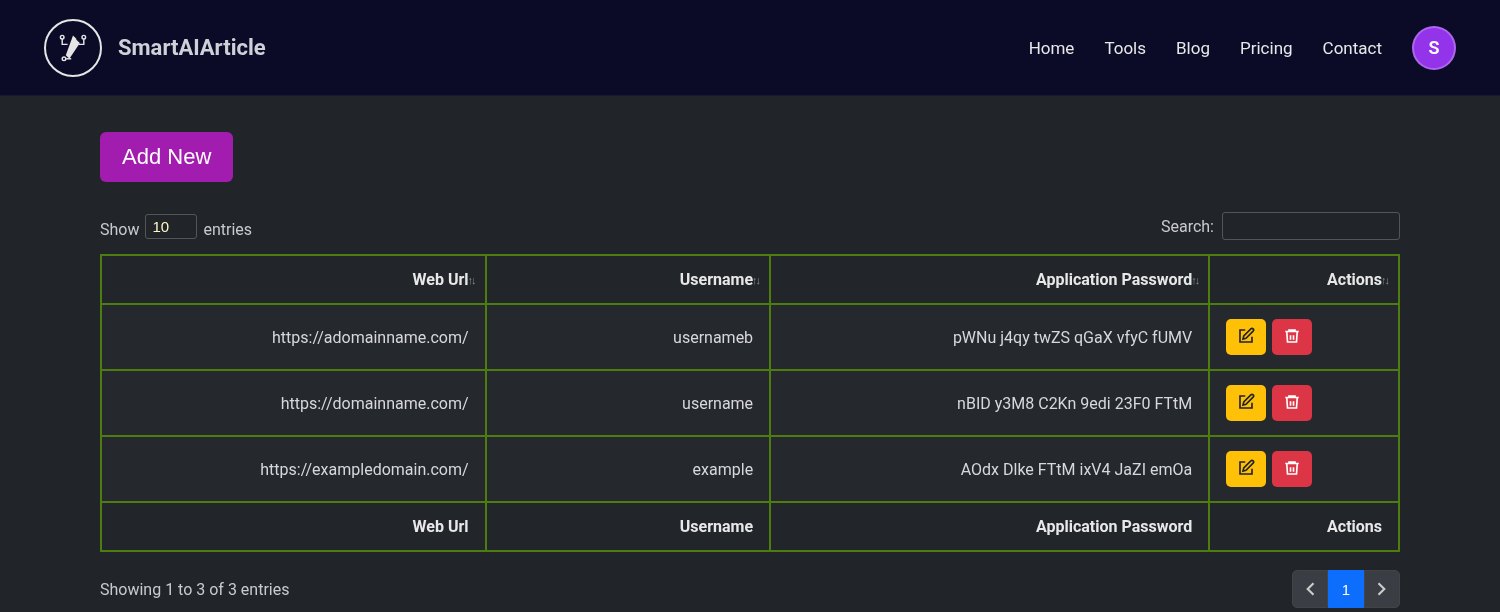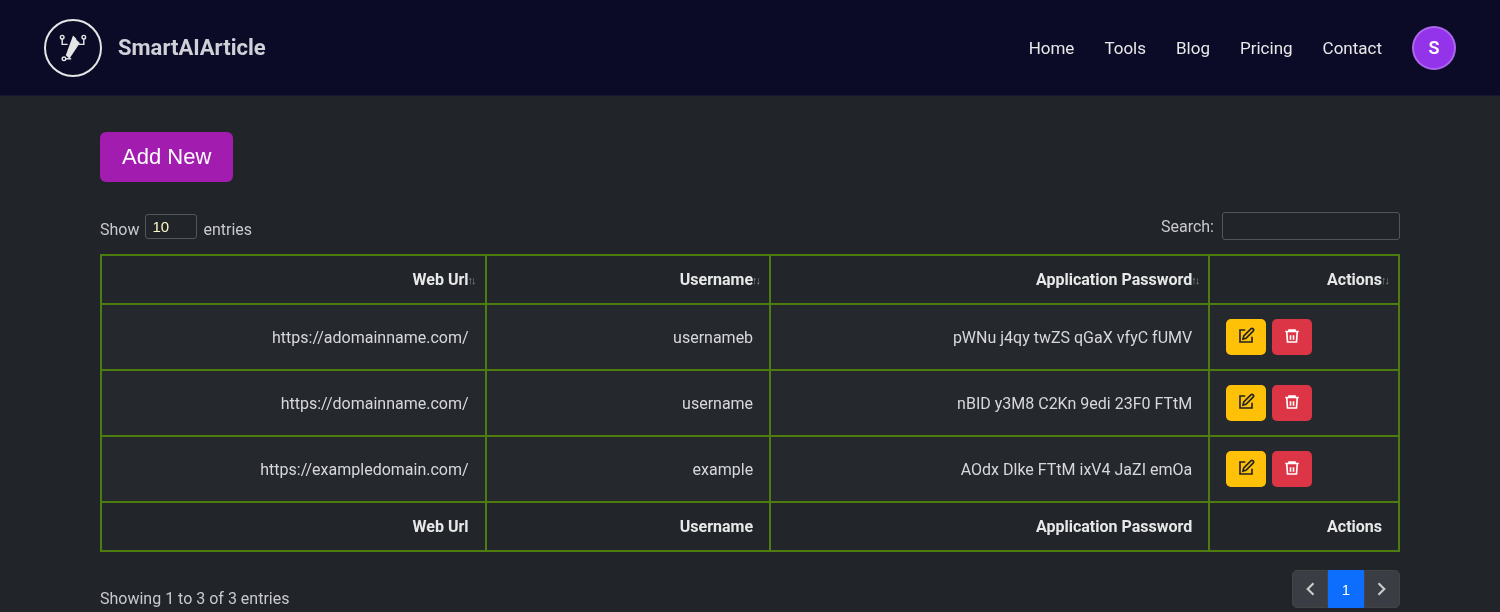--- a/index.html
+++ b/index.html
@@ -74,21 +74,21 @@
 .col-pass { width: 440px; }
 .col-actions { width: 190px; }
 .actions { display: flex; gap: 6px; }
 .btn-icon {
   width: 40px; height: 36px; border: none; border-radius: 5px;
   display: flex; align-items: center; justify-content: center; cursor: pointer;
 }
 .btn-edit { background: #ffc107; color: #222; }
 .btn-delete { background: #dc3545; color: #fff; }
 .btn-icon svg { width: 18px; height: 18px; }
-.table-footer { display: flex; justify-content: space-between; align-items: flex-end; margin-top: 18px; font-size: 16px; color: #c9c9cf; }
+.table-footer { display: flex; justify-content: space-between; align-items: center; margin-top: 18px; font-size: 16px; color: #c9c9cf; }
 .pagination { display: flex; gap: 0; }
 .page-btn {
   width: 36px; height: 38px; border: 1px solid #444;
   background: #3a3e44; color: #ccc; display: flex;
   align-items: center; justify-content: center; cursor: pointer; font-size: 15px;
 }
 .page-btn:first-child { border-radius: 5px 0 0 5px; }
 .page-btn:last-child { border-radius: 0 5px 5px 0; }
 .page-btn.active { background: #0d6efd; color: #fff; border-color: #0d6efd; }
 .page-btn svg { width: 10px; height: 14px; }

